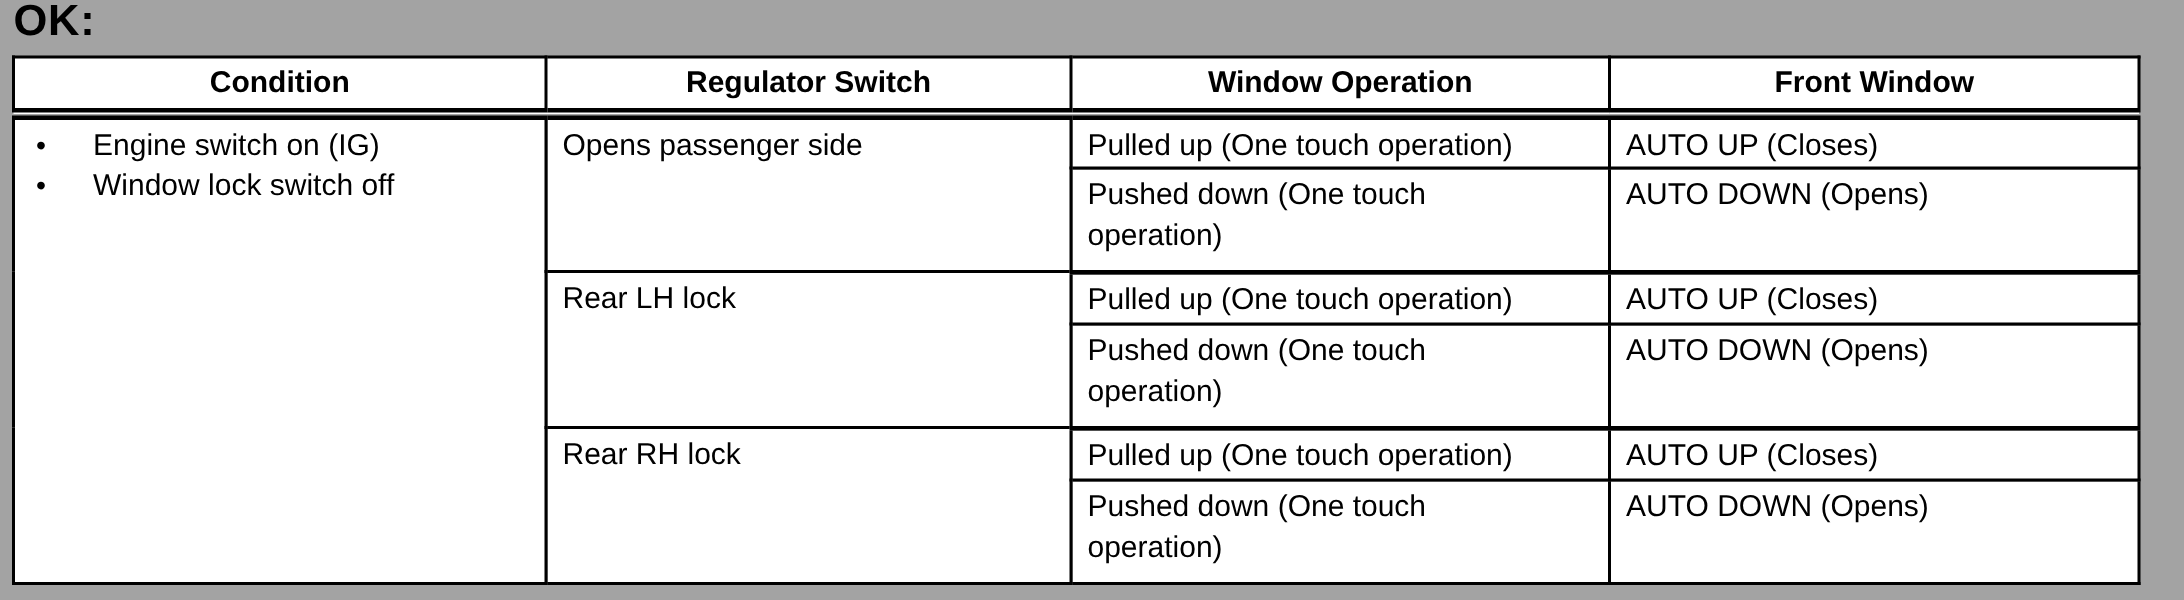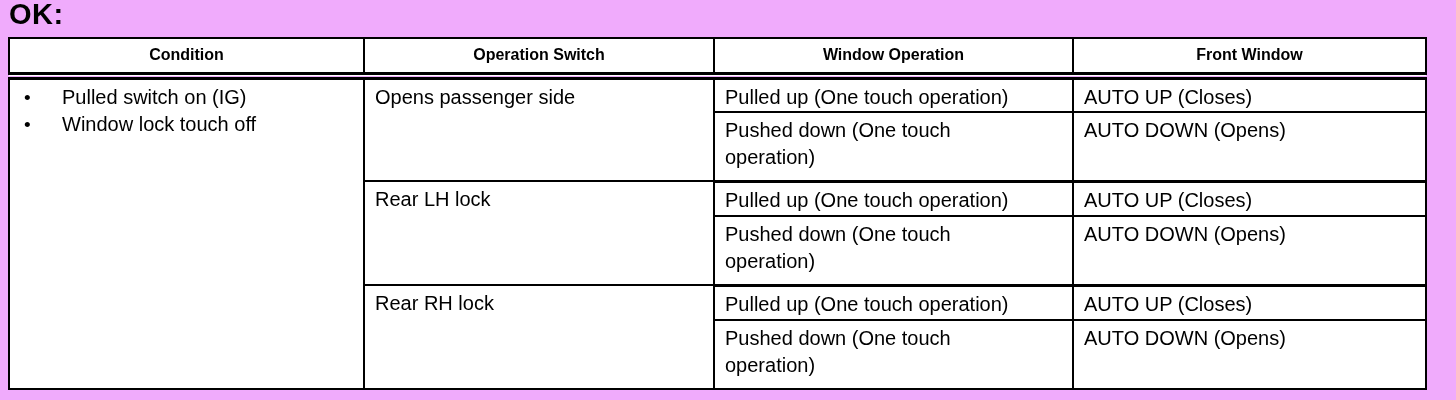--- a/index.html
+++ b/index.html
@@ -9,21 +9,21 @@
     width: 1456px;
     height: 400px;
     font-family: "Liberation Sans", sans-serif;
     color: #000000;
     overflow: hidden;
   }
   .page {
     position: relative;
     width: 1456px;
     height: 400px;
-    background: #f0abfc;
+    background: #a3a3a3;
   }
   .ok-label {
     position: absolute;
     left: 9px;
     top: -2px;
     font-size: 29px;
     font-weight: bold;
     letter-spacing: 0.5px;
   }
   table.ok-table {
@@ -35,21 +35,21 @@
     width: 1417px;
     border: 2px solid #000;
   }
   col.c1 { width: 355px; }
   col.c2 { width: 350px; }
   col.c3 { width: 359px; }
   col.c4 { width: 353px; }
   th {
     border: 2px solid #000;
     border-bottom: 8px double #000;
-    font-size: 16px;
+    font-size: 20px;
     font-weight: bold;
     text-align: center;
     vertical-align: middle;
     height: 30px;
     padding: 1px 0 2px 0;
     background: #ffffff;
   }
   td {
     border: 2px solid #000;
     font-size: 20px;
@@ -91,35 +91,35 @@
   <table class="ok-table">
     <colgroup>
       <col class="c1">
         <col class="c2">
         <col class="c3">
         <col class="c4">
     </colgroup>
     <thead>
       <tr>
         <th>Condition</th>
-        <th>Operation Switch</th>
+        <th>Regulator Switch</th>
         <th>Window Operation</th>
         <th>Front Window</th>
       </tr>
     </thead>
     <tbody>
       <tr class="r-single">
         <td class="condition-cell" rowspan="6">
           <div class="cond-item">
             <span class="bullet">•</span>
-            <span class="cond-text">Pulled switch on (IG)</span>
+            <span class="cond-text">Engine switch on (IG)</span>
           </div>
           <div class="cond-item">
             <span class="bullet">•</span>
-            <span class="cond-text">Window lock touch off</span>
+            <span class="cond-text">Window lock switch off</span>
           </div>
         </td>
         <td rowspan="2">Opens passenger side</td>
         <td class="op-cell">Pulled up (One touch operation)</td>
         <td>AUTO UP (Closes)</td>
       </tr>
       <tr class="r-double group-end">
         <td class="op-cell">Pushed down (One touch operation)</td>
         <td>AUTO DOWN (Opens)</td>
       </tr>

